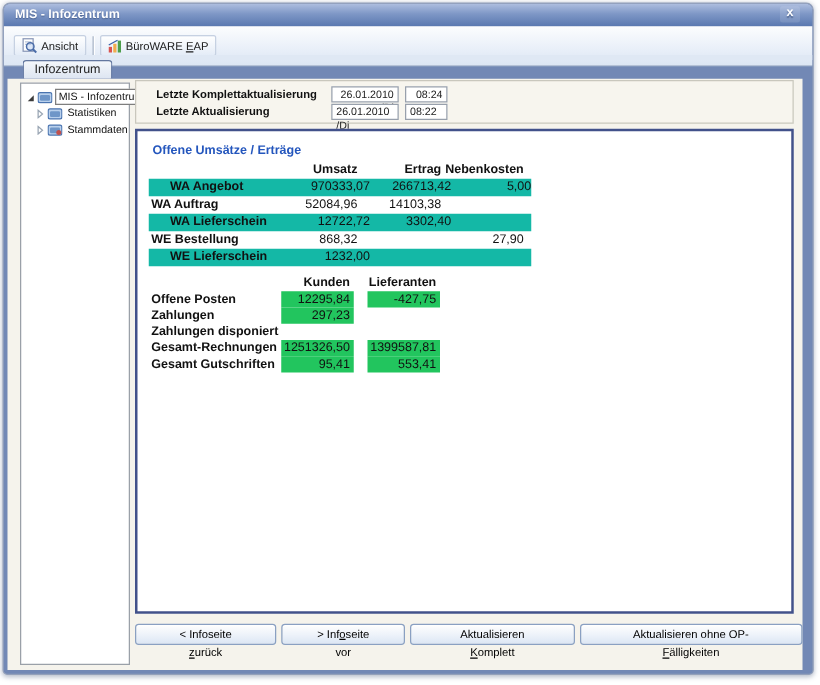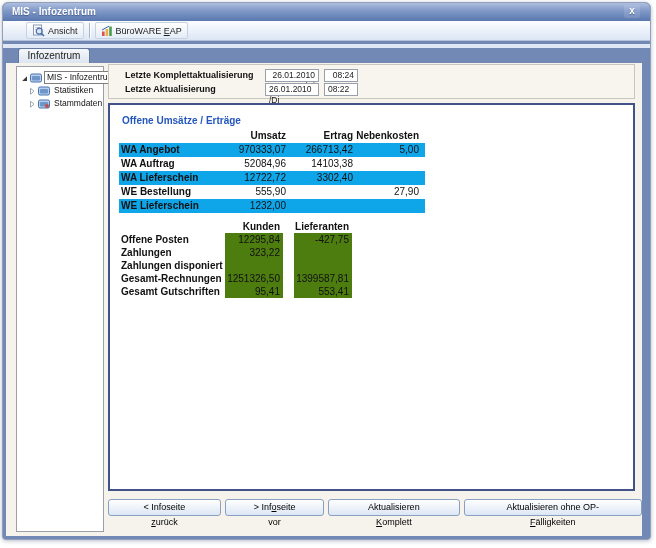--- a/index.html
+++ b/index.html
@@ -18,24 +18,24 @@
               background:linear-gradient(180deg,#aebedf 0%,#7e97c6 45%,#5a78b0 100%);
               border-radius:5px 5px 0 0; color:#fff; font-size:10px; font-weight:bold;
               line-height:18px; padding-left:9px;
               text-shadow:0 1px 1px rgba(20,40,80,.45); }
   .close-btn { position:absolute; right:10px; top:2px; width:16px; height:13px;
                text-align:center; line-height:12px; font-size:10px; font-weight:bold;
                color:#fff; background:rgba(255,255,255,.12); border-radius:2px;
                cursor:default; }
 
   
-  .toolbar { position:absolute; left:0; top:18px; right:0; height:20px;
+  .toolbar { position:absolute; left:0; top:18px; right:0; height:32px;
              background:linear-gradient(180deg,#fcfdfe 0%,#eaf0f9 55%,#dce6f4 100%);
              border-bottom:1px solid #b4c1d6; display:flex; align-items:center;
-             padding-left:23px; gap:2px; }
+             padding-left:8px; gap:2px; }
   .tool-btn { display:inline-flex; align-items:center; gap:3px; height:17px;
               padding:0 5px; font-size:9px; color:#1c1c1c;
               border:1px solid #c6d1e2; border-radius:2px;
               background:linear-gradient(180deg,#ffffff,#e4ecf7); }
   .tool-sep { width:1px; height:15px; background:#aab6c8; margin:0 3px;
               box-shadow:1px 0 0 #fff; }
   .gap-strip { position:absolute; left:0; top:41px; right:0; height:4px; background:#dfe8f4; }
 
   
   .tabband { position:absolute; left:0; top:45px; right:0; height:15px; }
@@ -70,32 +70,32 @@
   .fbox.date { left:156px; width:54px; }
   .fbox.time { left:215px; width:34px; }
 
   
   .main-panel { position:absolute; left:102px; top:40px; width:527px; height:388px;
                 background:#fff; border:2px solid #42518a; }
   .report-title { position:absolute; left:12px; top:10px; font-size:10px;
                   font-weight:bold; color:#2456bd; }
 
   .t1 { position:absolute; left:9px; top:24px; width:306px; }
-  .t-row { display:flex; height:14px; line-height:14px; font-size:10px; color:#111; }
+  .t-row { display:flex; height:14px; line-height:14px; font-size:10px; color:#111;align-items:flex-end; }
   .t-row.head { font-weight:bold; }
-  .t-row.stripe { background:#0ea5e9; }
+  .t-row.stripe { background:#14b8a6;padding-left:15px; }
   .c-label { width:106px; font-weight:bold; padding-left:2px; }
   .c-n1 { width:61px; text-align:right; }
   .c-n2 { width:67px; text-align:right; }
   .c-n3 { width:66px; text-align:right; }
 
   .t2 { position:absolute; left:9px; top:115px; }
   .t2 .t-row { height:13px; line-height:13px; }
   .c2-k, .c2-l { width:58px; text-align:right; padding-right:3px; }
-  .t2 .body .c2-k, .t2 .body .c2-l { background:#4d7c0f; }
+  .t2 .body .c2-k, .t2 .body .c2-l { background:#22c55e; }
   .c2-gap { width:11px; }
 
   
   .footer { position:absolute; left:102px; top:436px; display:flex; gap:4px; }
   .btn { height:17px; padding:0 21px; font-size:9px; color:#000; line-height:15px;
          background:linear-gradient(180deg,#fefefe 0%,#eef3fa 50%,#dce6f4 100%);
          border:1px solid #8aa0c2; border-radius:3px;
          box-shadow:inset 0 1px 0 #fff; cursor:default; }
 </style>
 </head>
@@ -208,21 +208,21 @@
           <span class="c-n3"></span>
         </div>
         <div class="t-row stripe">
           <span class="c-label">WA Lieferschein</span>
           <span class="c-n1">12722,72</span>
           <span class="c-n2">3302,40</span>
           <span class="c-n3"></span>
         </div>
         <div class="t-row">
           <span class="c-label">WE Bestellung</span>
-          <span class="c-n1">555,90</span>
+          <span class="c-n1">868,32</span>
           <span class="c-n2"></span>
           <span class="c-n3">27,90</span>
         </div>
         <div class="t-row stripe">
           <span class="c-label">WE Lieferschein</span>
           <span class="c-n1">1232,00</span>
           <span class="c-n2"></span>
           <span class="c-n3"></span>
         </div>
       </div>
@@ -236,21 +236,21 @@
         </div>
         <div class="body">
           <div class="t-row">
             <span class="c-label">Offene Posten</span>
             <span class="c2-k">12295,84</span>
             <span class="c2-gap"></span>
             <span class="c2-l">-427,75</span>
           </div>
           <div class="t-row">
             <span class="c-label">Zahlungen</span>
-            <span class="c2-k">323,22</span>
+            <span class="c2-k">297,23</span>
             <span class="c2-gap"></span>
             <span class="c2-l"></span>
           </div>
           <div class="t-row">
             <span class="c-label">Zahlungen disponiert</span>
             <span class="c2-k"></span>
             <span class="c2-gap"></span>
             <span class="c2-l"></span>
           </div>
           <div class="t-row">

